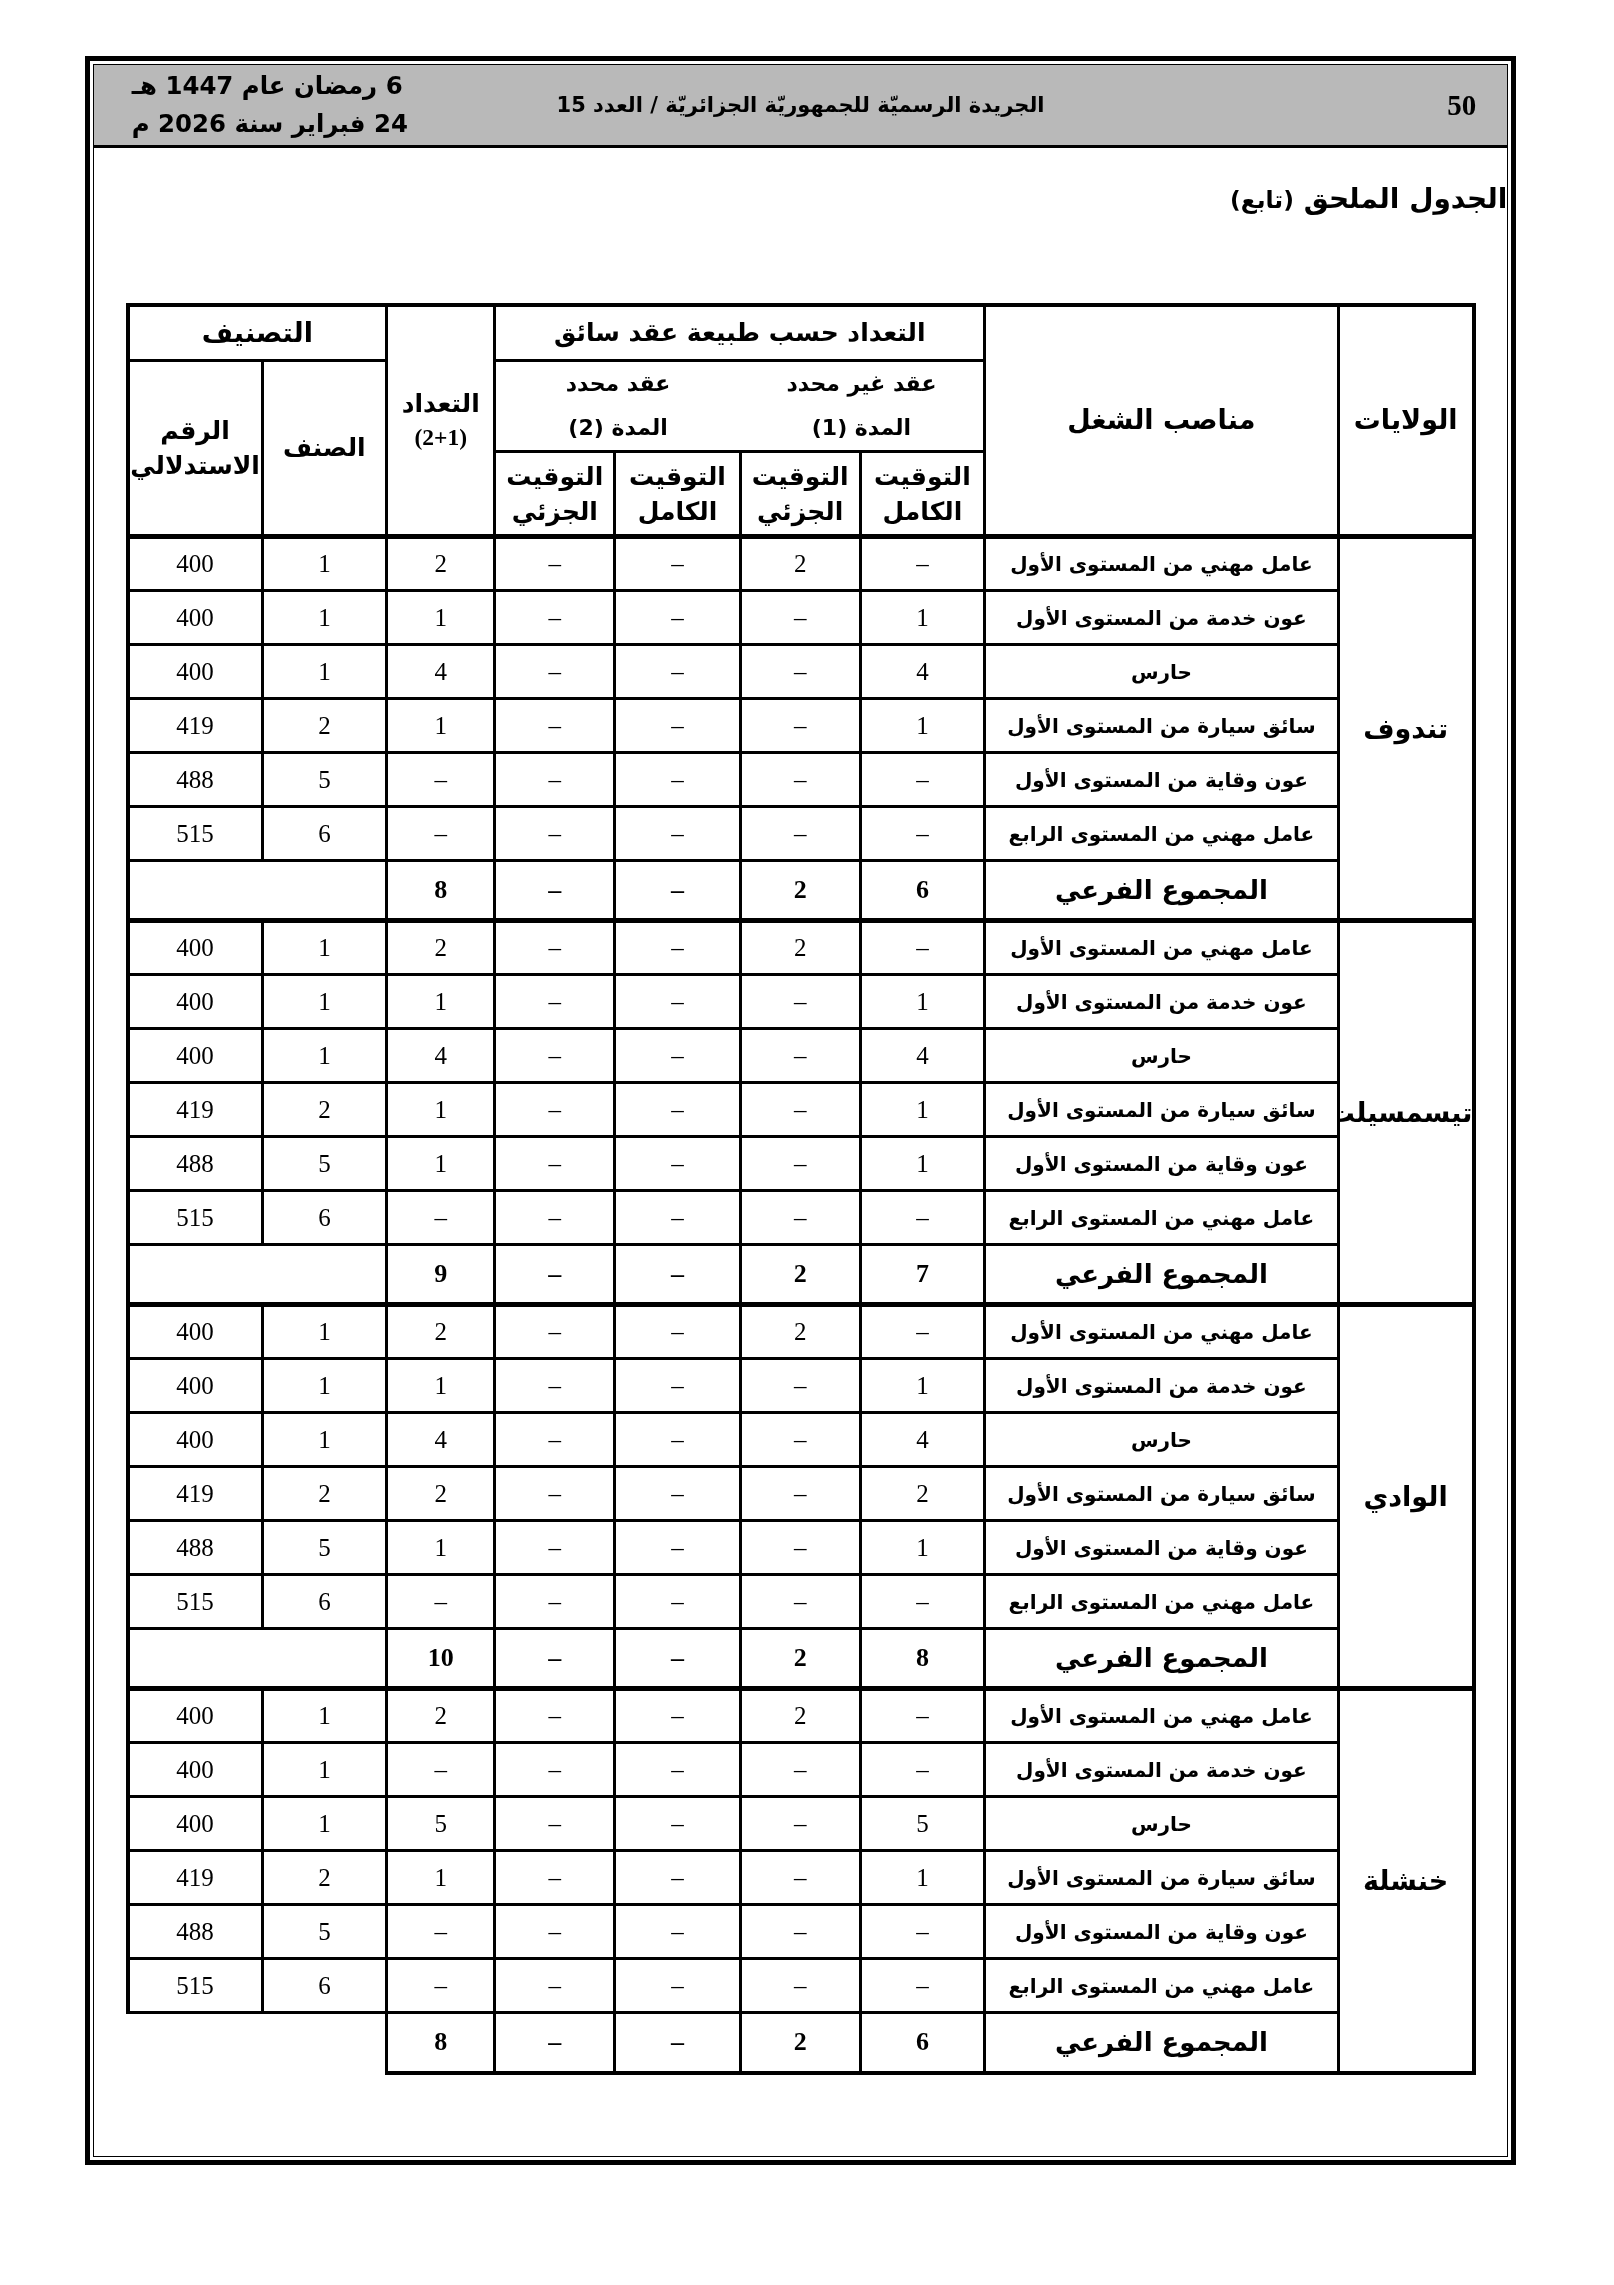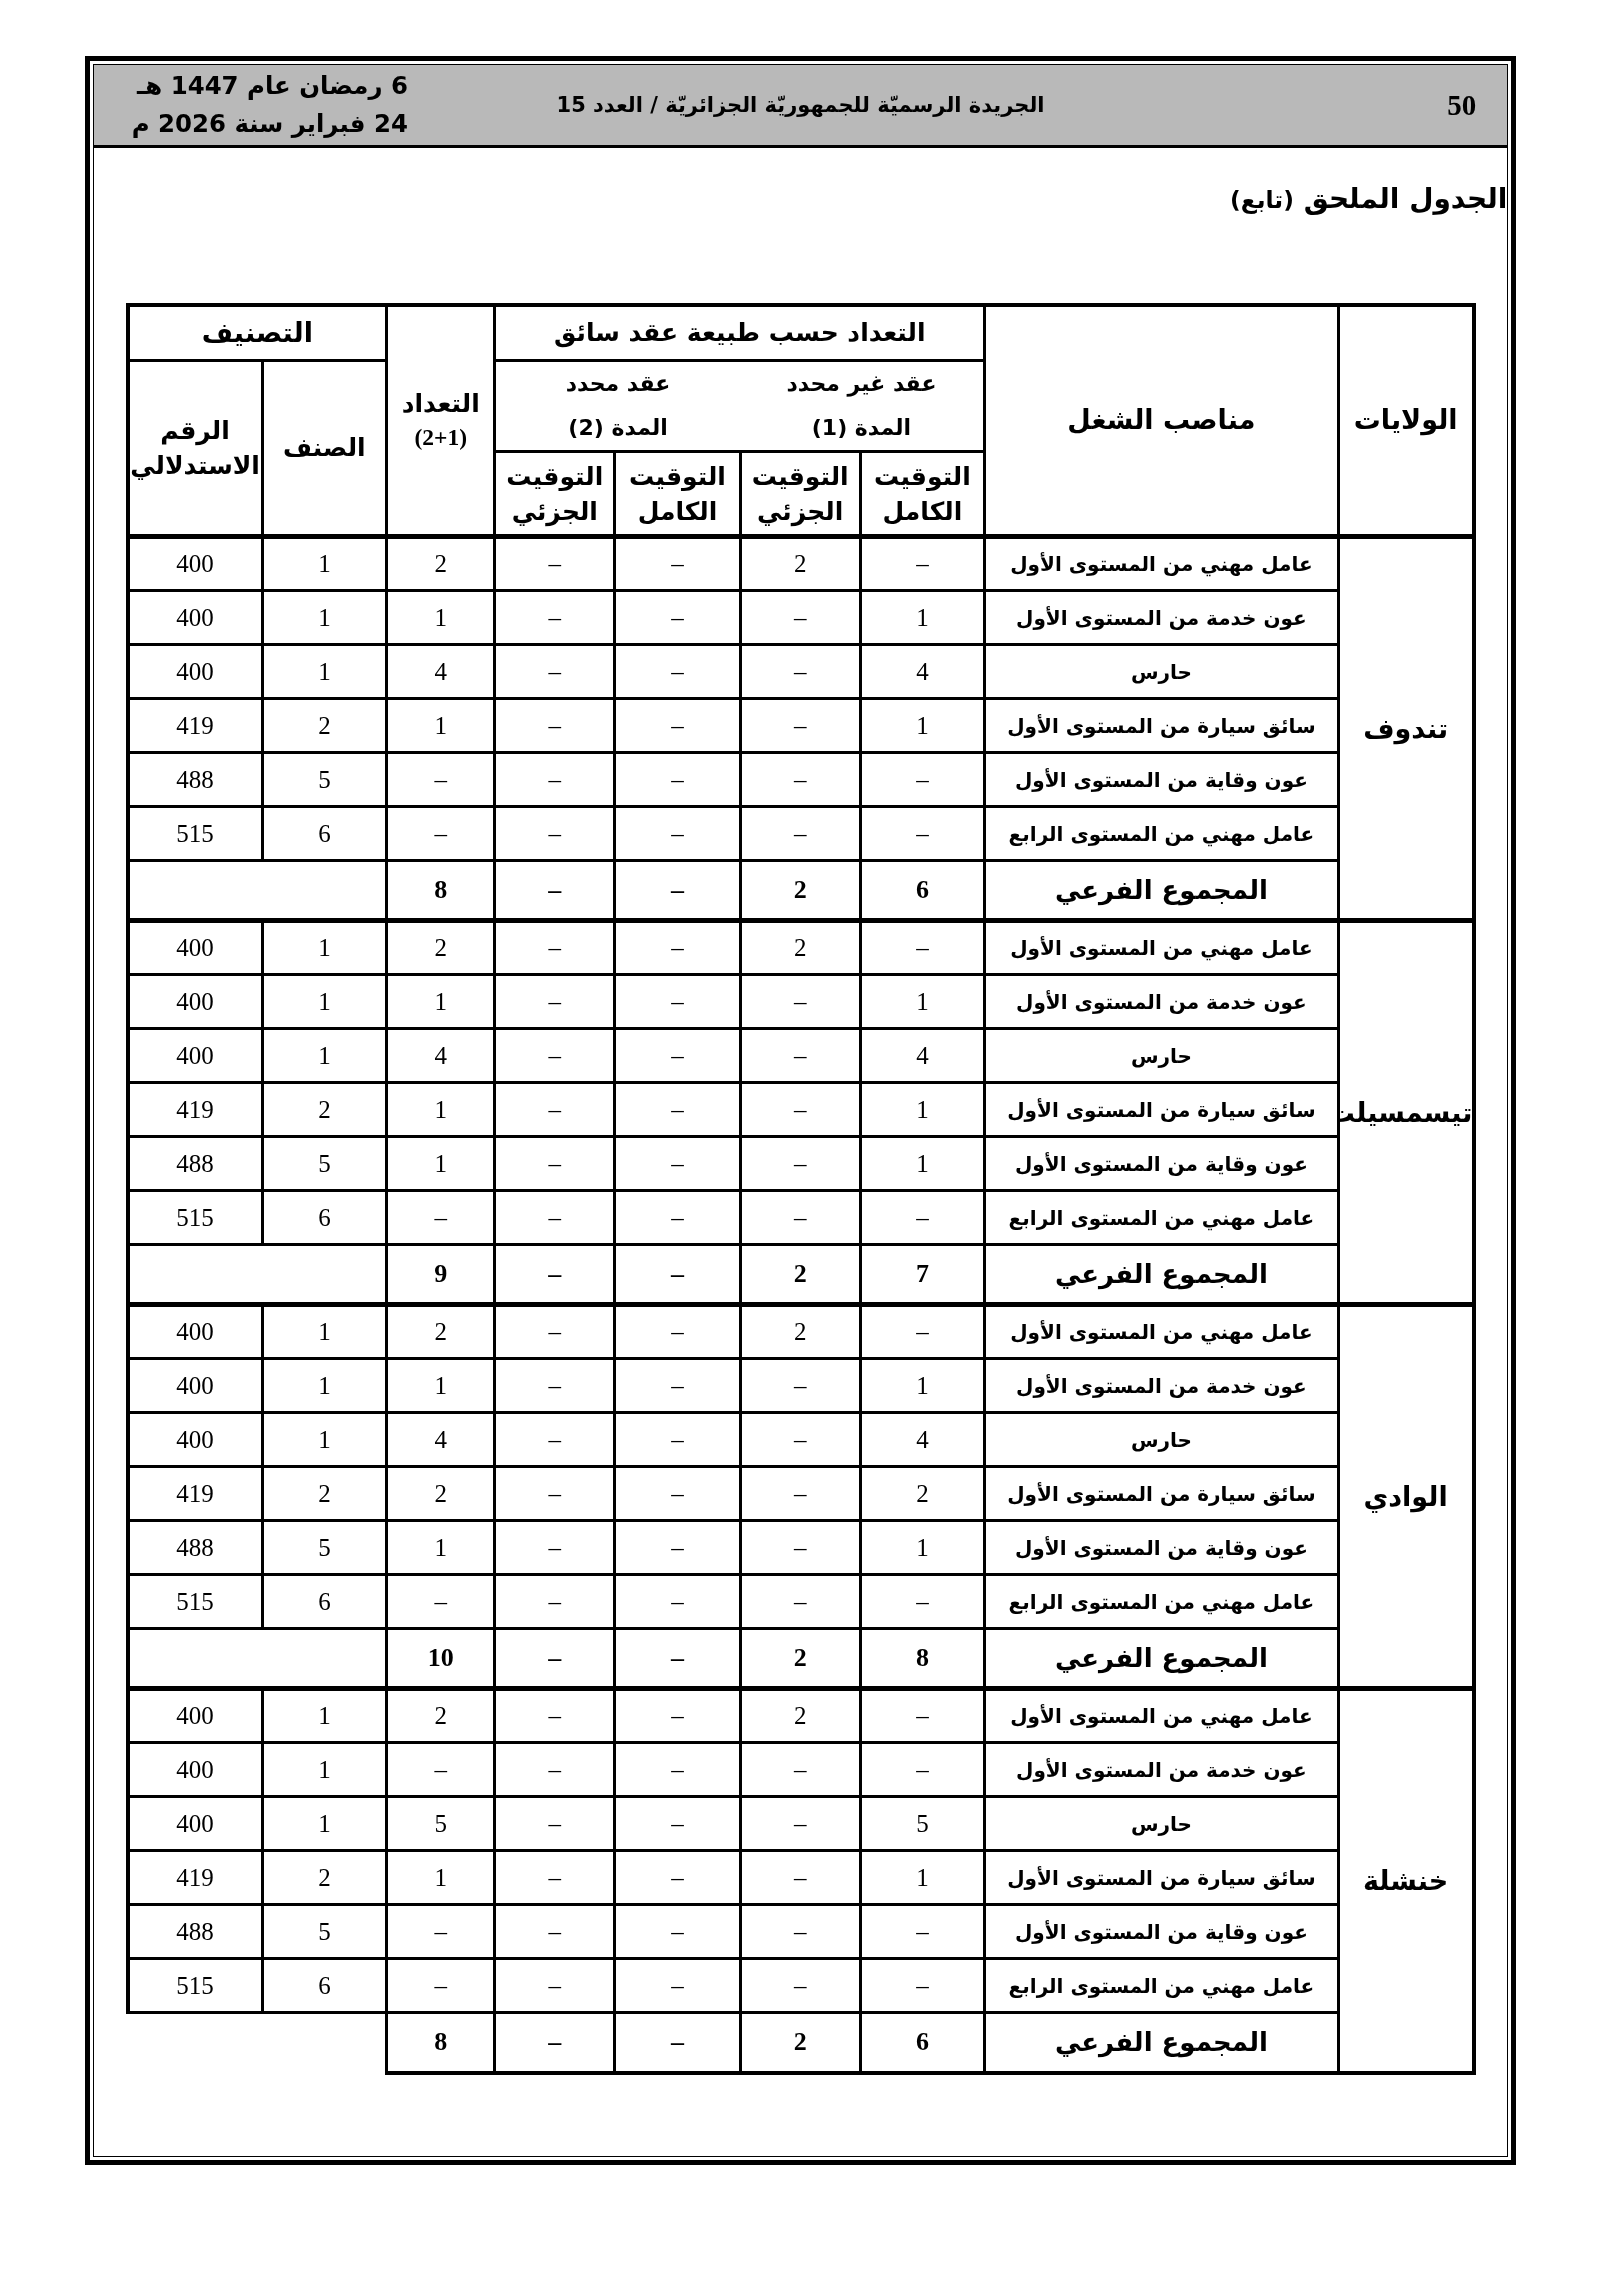--- a/index.html
+++ b/index.html
@@ -15,21 +15,21 @@
   .frame-inner {
     position:absolute; inset:2.7px; border:1.8px solid #000;
   }
   
   .band {
     position:relative; height:80px; background:#b9b9b9;
     border-bottom:3.6px solid #000; direction:ltr;
   }
   .band-dates {
     position:absolute; left:38px; top:50%; transform:translateY(-50%);
-    direction:rtl; text-align:right; font-weight:bold; font-size:24.4px; line-height:1.55;
+    direction:rtl; text-align:left; font-weight:bold; font-size:24.4px; line-height:1.55;
     white-space:nowrap;
   }
   .band-title {
     position:absolute; left:0; right:0; top:50%; transform:translateY(-50%);
     direction:rtl; text-align:center; font-weight:bold; font-size:21px; white-space:nowrap;
   }
   .band-page {
     position:absolute; right:31px; top:50%; transform:translateY(-50%);
     font-family:"Liberation Serif", serif; font-weight:bold; font-size:29px;
   }

